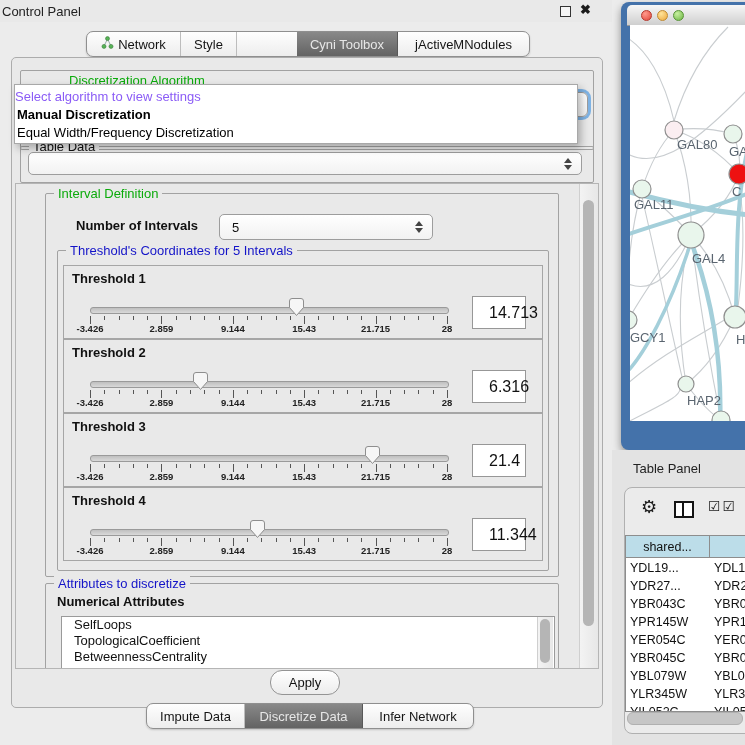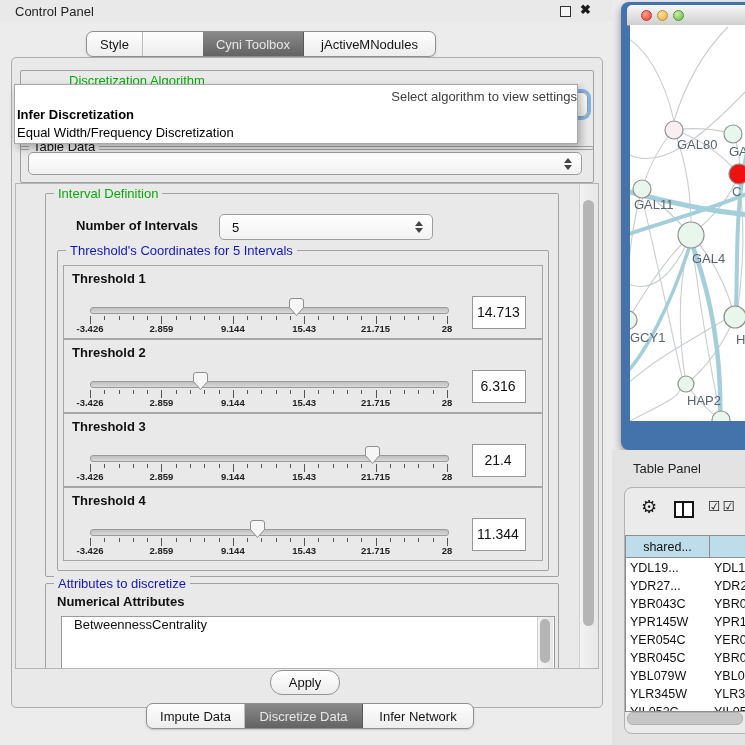--- a/index.html
+++ b/index.html
@@ -1,21 +1,21 @@
 <!DOCTYPE html>
 <html><head>
 <meta charset="utf-8">
 <style>
   html,body{margin:0;padding:0}
   body{width:745px;height:745px;position:relative;overflow:hidden;
        font-family:"Liberation Sans",sans-serif;font-size:13px;color:#111;background:#ececec}
   .abs{position:absolute}
   
   #titlebar{left:0;top:0;width:612px;height:22px;background:#e9e9e9}
-  #titlebar .t{left:15px;top:4px;color:#222}
+  #titlebar .t{left:2px;top:4px;color:#222}
   #restore-box{left:560px;top:6px;width:9px;height:9px;border:1.5px solid #333;background:#f5f5f5}
   #close-x{left:580px;top:2px;font-weight:bold;font-size:13px;color:#1a1a1a}
   
   .seg-group{display:flex;height:24px;border:1px solid #8f8f8f;border-radius:7px;overflow:hidden;
              background:linear-gradient(#fefefe,#ededed);box-shadow:0 1px 2px rgba(0,0,0,.18)}
   .seg{display:flex;align-items:center;justify-content:center;gap:4px;height:100%;
        border-right:1px solid #bdbdbd;box-sizing:border-box;color:#141414;white-space:nowrap}
   .seg:last-child{border-right:none}
   .seg.sel{background:linear-gradient(#898989,#636363);color:#e7e7e7;border-right-color:#585858}
   
@@ -28,37 +28,37 @@
   .combo{position:absolute;background:linear-gradient(#ffffff,#f2f2f2);border:1px solid #9d9d9d;border-radius:5px;
          display:flex;align-items:center;box-sizing:border-box}
   .combo .val{padding-left:12px;color:#111}
   .spin{position:absolute;right:9px;top:50%;transform:translateY(-50%);width:8px;height:12px}
   .spin:before,.spin:after{content:"";position:absolute;left:0;border-left:4px solid transparent;border-right:4px solid transparent}
   .spin:before{top:0;border-bottom:5px solid #444}
   .spin:after{bottom:0;border-top:5px solid #444}
   
   #algo-popup{left:14px;top:84px;width:562px;height:58px;background:#fff;border:1px solid #a8a8a8;
               box-shadow:3px 4px 8px rgba(0,0,0,.28);z-index:30}
-  #algo-popup .hdr{position:absolute;left:0;top:4px;width:100%;text-align:right;color:#404040}
+  #algo-popup .hdr{position:absolute;left:0;top:4px;width:100%;text-align:left;color:#8b5cf6}
   #algo-popup .it1{position:absolute;left:2px;top:22px;font-weight:bold;color:#000}
   #algo-popup .it2{position:absolute;left:2px;top:40px;color:#000}
   
   #scroll-area{left:15px;top:183px;width:582px;height:484px;border:1px solid #b5b5b5;background:#e9e9e9;overflow:hidden}
   .vsb-track{position:absolute;background:linear-gradient(90deg,#f3f3f3,#e7e7e7);border-left:1px solid #cfcfcf}
   .vsb-thumb{position:absolute;background:#b5b5b5;border-radius:6px}
   
   .thr-panel{position:absolute;left:47px;width:478px;height:72px;border:1px solid #a6a6a6;background:#e9e9e9}
   .thr-label{position:absolute;left:8px;top:5px;font-weight:bold}
   .track{position:absolute;left:26px;top:41px;width:357px;height:5px;border:1px solid #9a9a9a;border-radius:3px;
          background:linear-gradient(#bfbfbf,#d9d9d9)}
   .tick{position:absolute;width:1px;background:#555}
   .ticklab{position:absolute;width:50px;text-align:center;font-size:9.5px;font-weight:bold;color:#222;top:57px}
   .thumb{position:absolute;top:31px;width:17px;height:20px}
   .valbox{position:absolute;left:408px;top:30px;width:54px;height:33px;background:#fff;border:1px solid #979797;
-          box-sizing:border-box;text-align:center;font-size:14px;padding:7px 6px 0 4px}
+          box-sizing:border-box;text-align:left;font-size:16px;padding:7px 6px 0 16px}
   
   #attr-list{position:absolute;background:#fff;border:1px solid #9a9a9a;overflow:hidden}
   .attr-item{padding-left:12px;height:16px;line-height:16px;color:#111}
   
   #apply-btn{left:270px;top:670px;width:68px;height:23px;border:1px solid #949494;border-radius:12px;
              background:linear-gradient(#ffffff,#ececec);display:flex;align-items:center;justify-content:center;color:#111}
   
   #net-frame{left:621px;top:2px;width:140px;height:448px;background:#4472aa;border-radius:8px 0 0 8px;
              box-shadow:0 4px 8px rgba(0,0,0,.4)}
   #net-titlebar{position:absolute;left:6px;top:3px;width:134px;height:20px;border-radius:5px 0 0 0;
@@ -85,20 +85,30 @@
 </head>
 <body>
 
 <div class="abs" id="titlebar">
   <span class="abs t">Control Panel</span>
 </div>
 <div class="abs" id="restore-box"></div>
 <div class="abs" id="close-x">✖</div>
 
 <div class="abs seg-group" id="top-tabs" style="left:86px;top:31px">
+    <div class="seg" style="width: 94px;">
+      <span><svg width="13" height="13" viewBox="0 0 13 13">
+          <line x1="6.5" y1="3" x2="3" y2="10" stroke="#9aa" stroke-width="1"></line>
+          <line x1="6.5" y1="3" x2="10" y2="10" stroke="#9aa" stroke-width="1"></line>
+          <circle cx="6.5" cy="2.6" r="2" fill="#57b357" stroke="#3a7d3a" stroke-width=".6"></circle>
+          <circle cx="3" cy="10.4" r="2" fill="#57b357" stroke="#3a7d3a" stroke-width=".6"></circle>
+          <circle cx="10" cy="10.4" r="2" fill="#57b357" stroke="#3a7d3a" stroke-width=".6"></circle>
+        </svg></span>
+      <span>Network</span>
+    </div>
     <div class="seg" style="width: 56px;">
       <span>Style</span>
     </div>
     <div class="seg" style="width: 60px; margin-top: 34px;">
       <span>Select</span>
     </div>
     <div class="seg sel" style="width: 101px;">
       <span>Cyni Toolbox</span>
     </div>
     <div class="seg" style="width: 131px;">
@@ -108,21 +118,21 @@
 
 <div class="abs" id="outer-panel"></div>
 
 <div class="group" style="left:20px;top:70px;width:572px;height:78px">
   <span class="legend green" style="top:2px;left:44px">Discretization Algorithm</span>
 </div>
 <div class="combo" style="left:28px;top:92px;width:560px;height:25px;box-shadow:0 0 0 3px #7fb3e4;border-radius:6px"></div>
 
 <div class="abs" id="algo-popup">
   <div class="hdr">Select algorithm to view settings</div>
-  <div class="it1">Infer Discretization</div>
+  <div class="it1">Manual Discretization</div>
   <div class="it2">Equal Width/Frequency Discretization</div>
 </div>
 
 <div class="group" style="left:20px;top:146px;width:572px;height:35px">
   <span class="legend">Table Data</span>
 </div>
 <div class="combo" style="left:28px;top:152px;width:554px;height:23px">
   <span class="spin"></span>
 </div>
 
@@ -303,20 +313,22 @@
           </svg></div>
         <div class="valbox">11.344</div>
       </div>
     </div>
 
   <div class="group" style="left:29px;top:399px;width:512px;height:110px">
     <span class="legend blue">Attributes to discretize</span>
   </div>
   <span class="abs" style="left:41px;top:410px;font-weight:bold">Numerical Attributes</span>
   <div id="attr-list" style="left:45px;top:432px;width:492px;height:60px">
+      <div class="attr-item">SelfLoops</div>
+      <div class="attr-item">TopologicalCoefficient</div>
       <div class="attr-item">BetweennessCentrality</div>
     </div>
   <div class="vsb-track" style="left:521px;top:433px;width:15px;height:58px">
     <div class="vsb-thumb" style="left:2px;top:2px;width:10px;height:44px"></div>
   </div>
 
   <div class="vsb-track" style="left:563px;top:0;width:18px;height:484px">
     <div class="vsb-thumb" style="left:3px;top:16px;width:11px;height:426px"></div>
   </div>
 </div>

